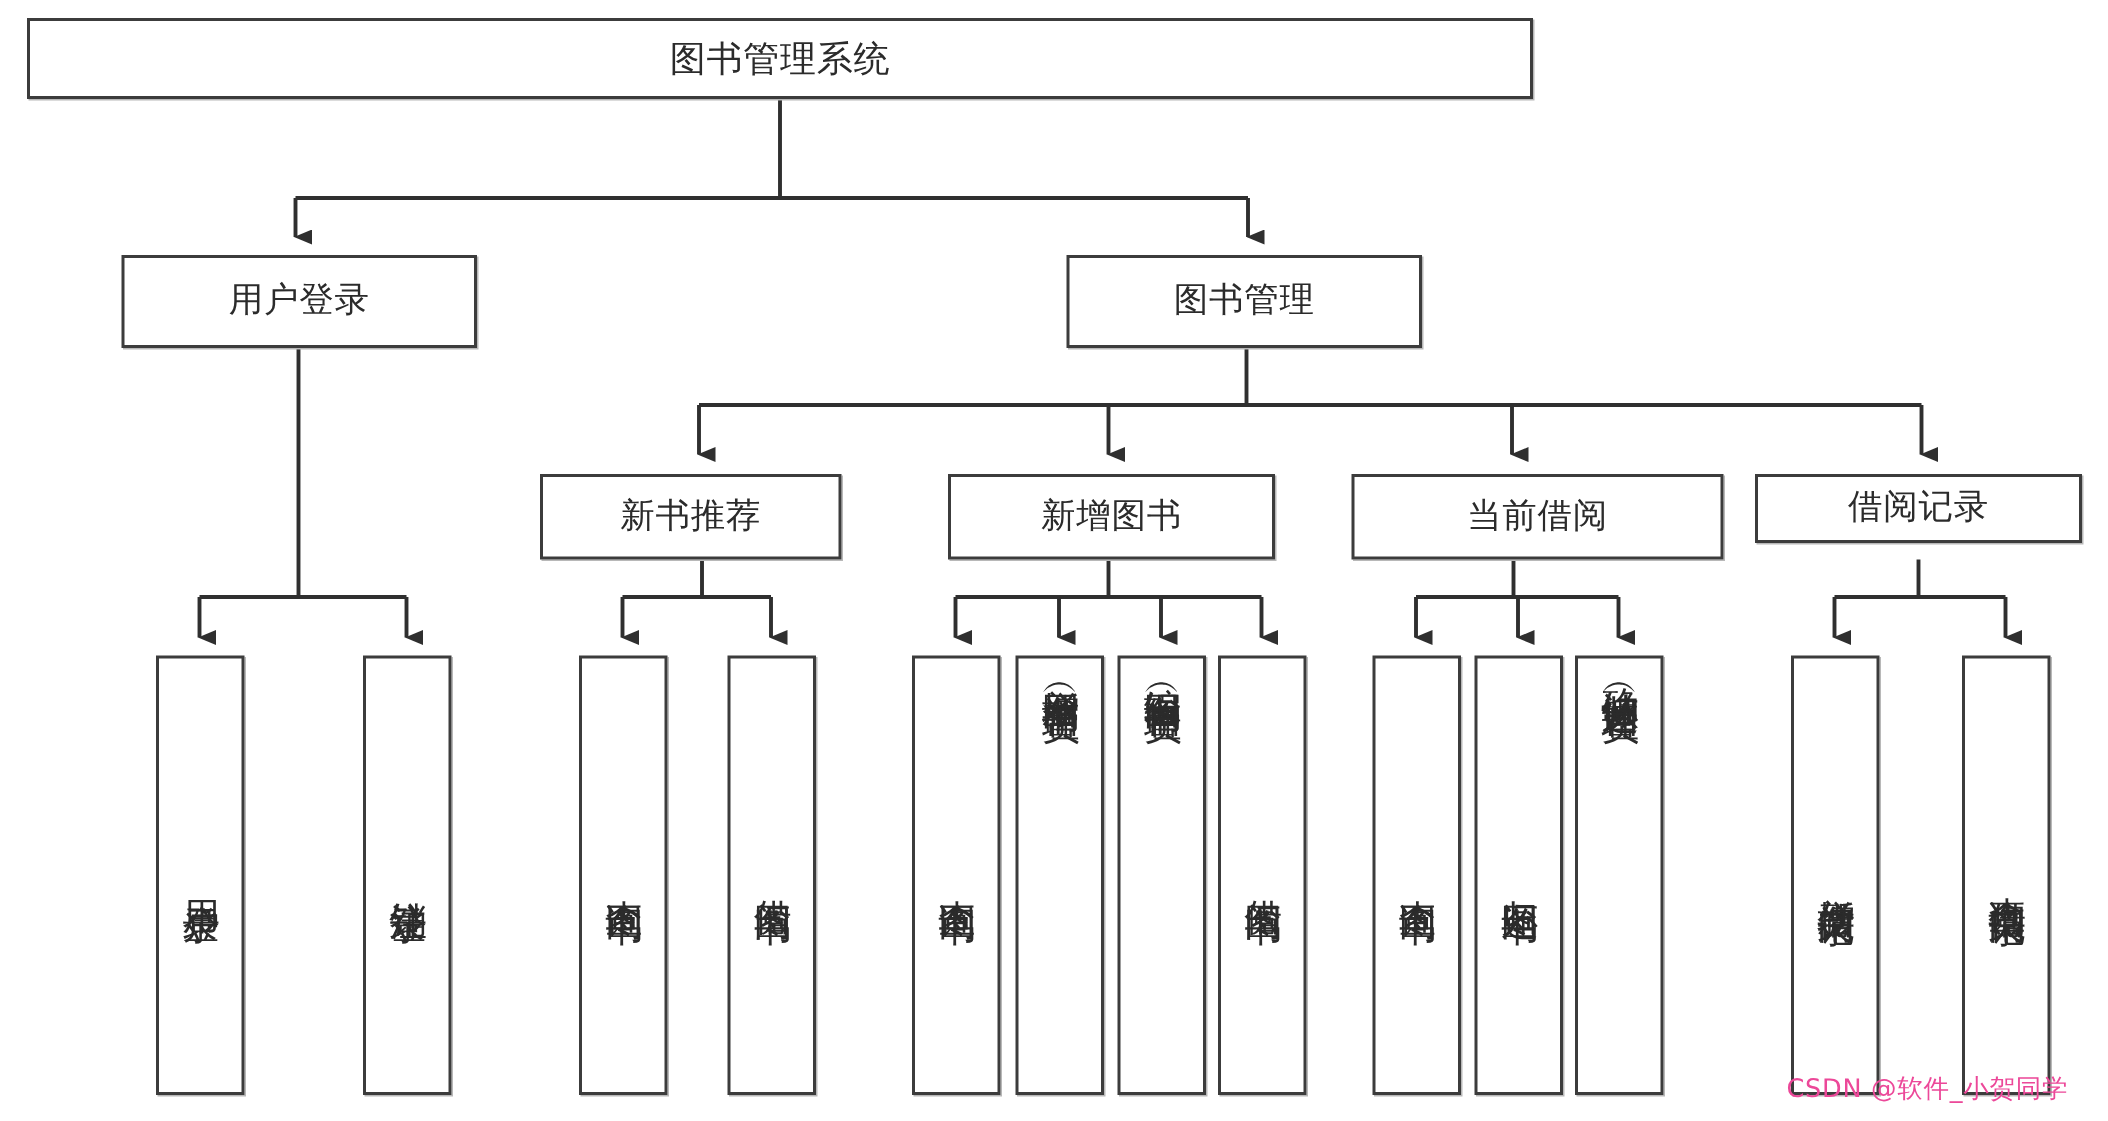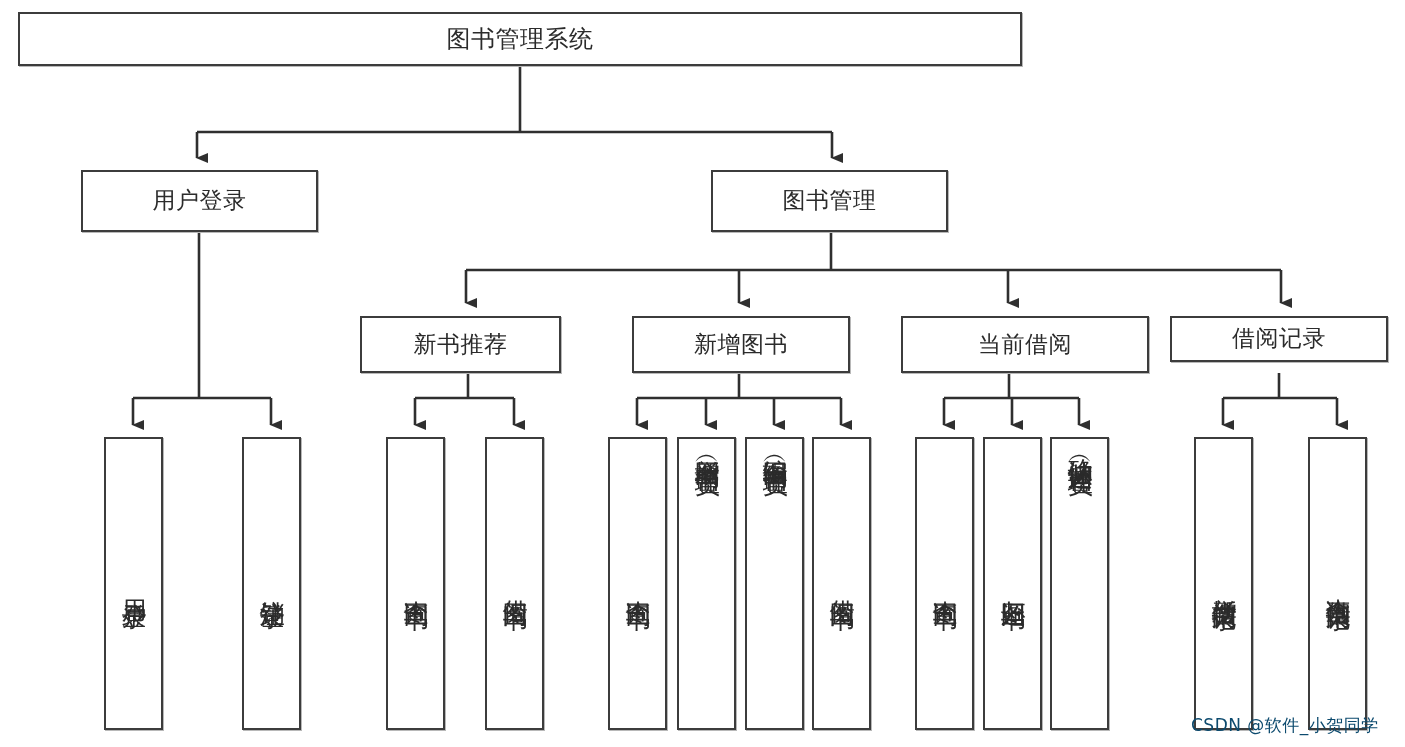--- a/index.html
+++ b/index.html
@@ -67,21 +67,21 @@
     max-height: 100%;
   }
   .node.leaf.center-v {
     align-items: center;
   }
   #watermark {
     position: absolute;
     left: 1191px;
     top: 714px;
     font-size: 17px;
-    color: #0c4a6e;
+    color: #ec4899;
     white-space: nowrap;
     letter-spacing: 0.5px;
     z-index: 3;
     font-family: "DejaVu Sans", "Liberation Sans", sans-serif;
   }
 </style>
 </head>
 <body>
 
 <div id="diagram">

